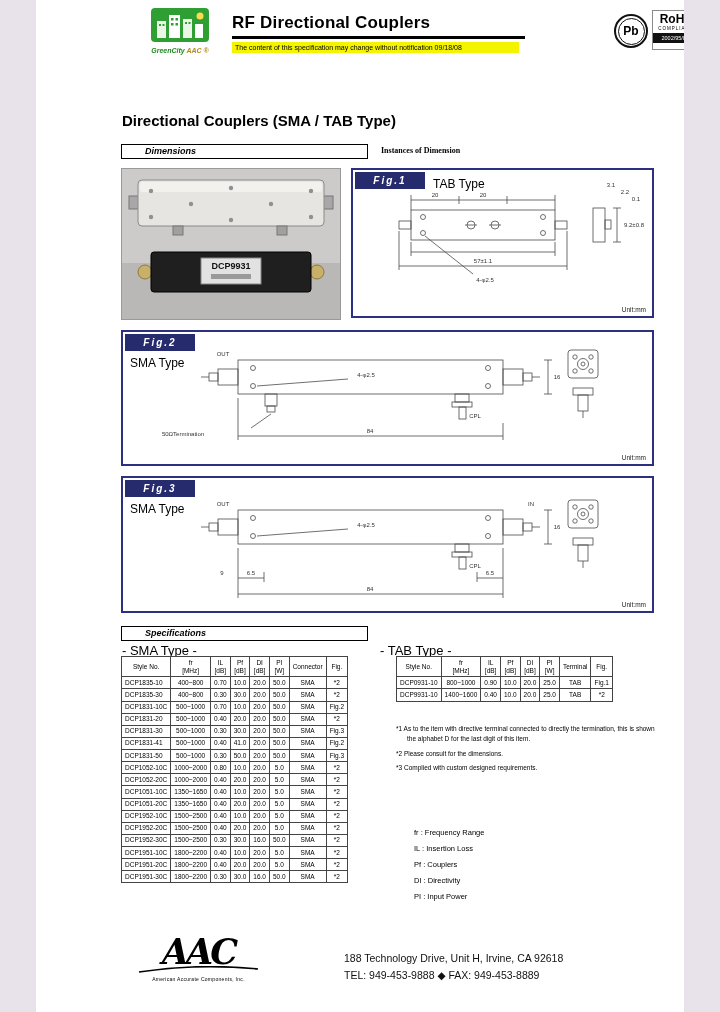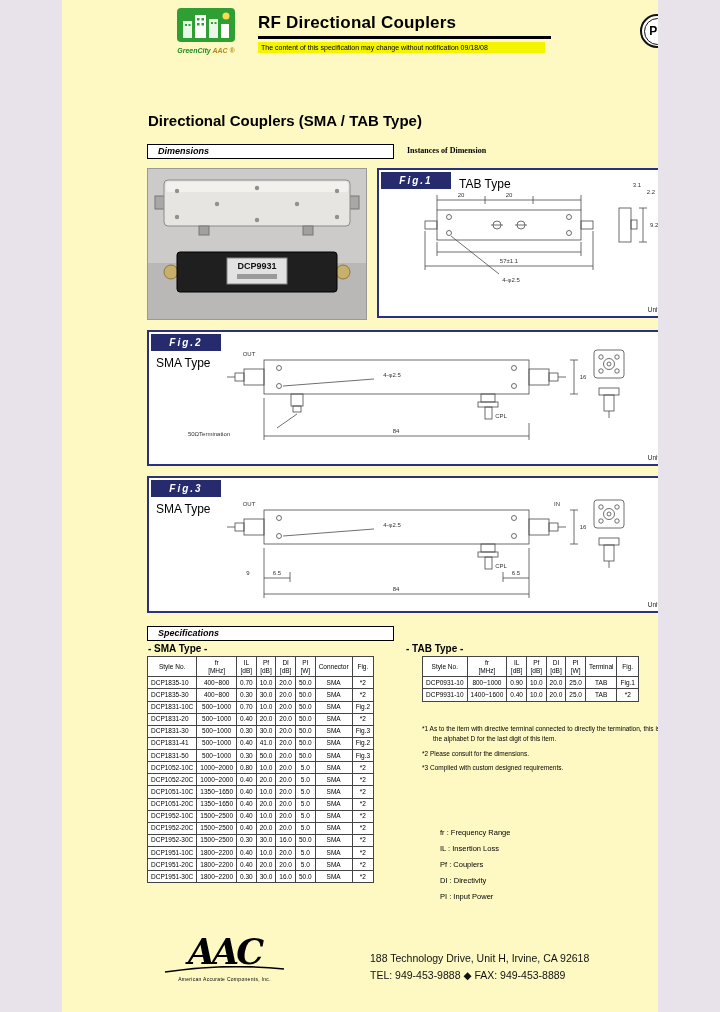--- a/index.html
+++ b/index.html
@@ -1,36 +1,36 @@
 <!DOCTYPE html>
 <html><head>
 <meta charset="utf-8">
 <style>
   html,body{margin:0;padding:0;background:#e8e2ea;}
-  .page{position:relative;width:596px;height:1012px;background:#fef9c3;font-family:"Liberation Sans",sans-serif;color:#000;overflow:hidden;margin:0 auto;}
+  .page{position:relative;width:648px;height:1012px;background:#ffffff;font-family:"Liberation Sans",sans-serif;color:#000;overflow:hidden;margin:0 auto;}
 
   
   .logo-block{position:absolute;left:110px;top:8px;width:68px;text-align:center;}
   .logo-text{font-size:7px;font-weight:bold;font-style:italic;margin-top:1px;}
   .logo-text .g{color:#1c8a1c;}
   .logo-text .a{color:#b08a18;}
   .title-block{position:absolute;left:196px;top:13px;width:310px;}
   .page-title{font-size:17px;font-weight:bold;margin:0;letter-spacing:0.2px;}
   .title-rule{width:293px;height:3px;background:#000;margin-top:3px;}
   .subtitle{margin-top:3px;width:281px;background:#f4f400;font-size:7px;padding:2px 3px;}
   .pb-badge{position:absolute;left:578px;top:14px;width:34px;height:34px;border:2px solid #111;border-radius:50%;box-sizing:border-box;display:flex;align-items:center;justify-content:center;background:#fff;}
   .pb-inner{width:25px;height:25px;border:1.5px solid #111;border-radius:50%;display:flex;align-items:center;justify-content:center;font-weight:bold;font-size:12px;}
   .rohs-badge{position:absolute;left:616px;top:10px;width:48px;height:40px;background:#fff;border:1px solid #8b8b8b;box-sizing:border-box;text-align:center;overflow:hidden;}
   .rohs-title{font-size:12px;font-weight:bold;margin-top:2px;line-height:1;}
   .rohs-sub{font-size:4.5px;letter-spacing:1px;margin-top:1px;}
   .rohs-code{margin-top:2px;background:#111;color:#fff;font-size:5.5px;padding:2px 0;}
 
   
   .main-title{position:absolute;left:86px;top:112px;font-size:15px;font-weight:bold;}
-  .label-box{position:absolute;left:85px;width:247px;height:15px;background:#fff;border:1px solid #000;box-sizing:border-box;font-style:italic;font-weight:bold;font-size:9px;line-height:13px;padding-left:10px;}
+  .label-box{position:absolute;left:85px;width:247px;height:15px;background:#fff;border:1px solid #000;box-sizing:border-box;font-style:italic;font-weight:bold;font-size:9px;line-height:13px;padding-left:23px;}
   .dimensions-box{top:144px;}
   .specifications-box{top:626px;}
   .dimensions-note{position:absolute;left:345px;top:146px;font-size:8px;font-weight:bold;font-family:"Liberation Serif",serif;}
 
   
   .photo{position:absolute;left:85px;top:168px;width:220px;height:152px;border:1px solid #999;box-sizing:border-box;}
 
   
   .figbox{position:absolute;background:#fff;border:2px solid #2b3180;box-sizing:border-box;}
   .fig1{left:315px;top:168px;width:303px;height:150px;}
@@ -38,21 +38,21 @@
   .fig3{left:85px;top:476px;width:533px;height:137px;}
   .fig-tag{position:absolute;left:2px;top:2px;width:70px;height:17px;background:#262b6d;color:#fff;font-style:italic;font-weight:bold;font-size:10px;letter-spacing:2px;display:flex;align-items:center;justify-content:center;}
   .fig-type{position:absolute;font-size:12px;}
   .fig1 .fig-type{left:80px;top:7px;}
   .fig2 .fig-type,.fig3 .fig-type{left:7px;top:24px;}
   .fig-unit{position:absolute;right:6px;bottom:3px;font-size:6.5px;color:#222;}
   .fig-draw{position:absolute;left:0;top:0;}
   .dimtext text{fill:#333;font-size:6px;text-anchor:middle;font-family:"Liberation Sans",sans-serif;}
 
   
-  .table-title{position:absolute;font-size:10px;font-weight:bold;}
+  .table-title{position:absolute;font-size:13px;font-weight:normal;}
   .sma-title{left:86px;top:643px;}
   .tab-title{left:344px;top:643px;text-align:right;}
   .sma-table-wrap{position:absolute;left:85px;top:656px;}
   .tab-table-wrap{position:absolute;left:360px;top:656px;}
   .spec-table{border-collapse:collapse;background:#fff;}
   .spec-table th,.spec-table td{border:1px solid #444;font-size:6.5px;padding:1.5px 3px;text-align:center;line-height:1.25;}
   .spec-table th{font-weight:normal;white-space:pre-line;vertical-align:middle;}
   .spec-table td:first-child{text-align:left;padding-left:3px;}
 
   

